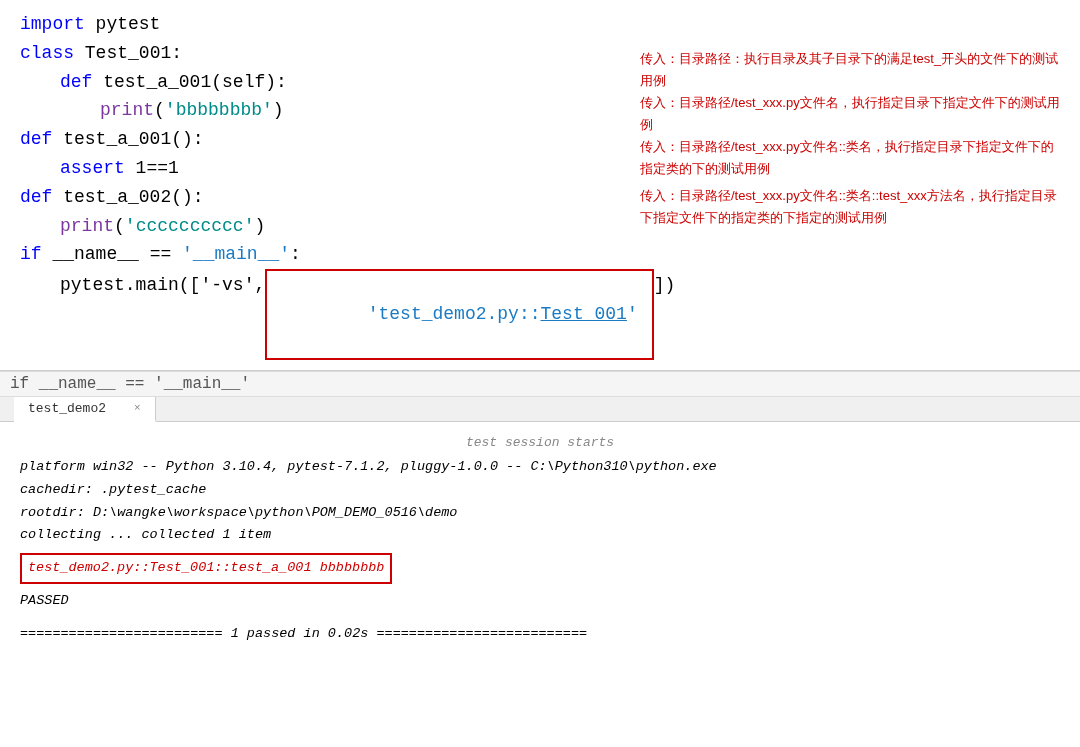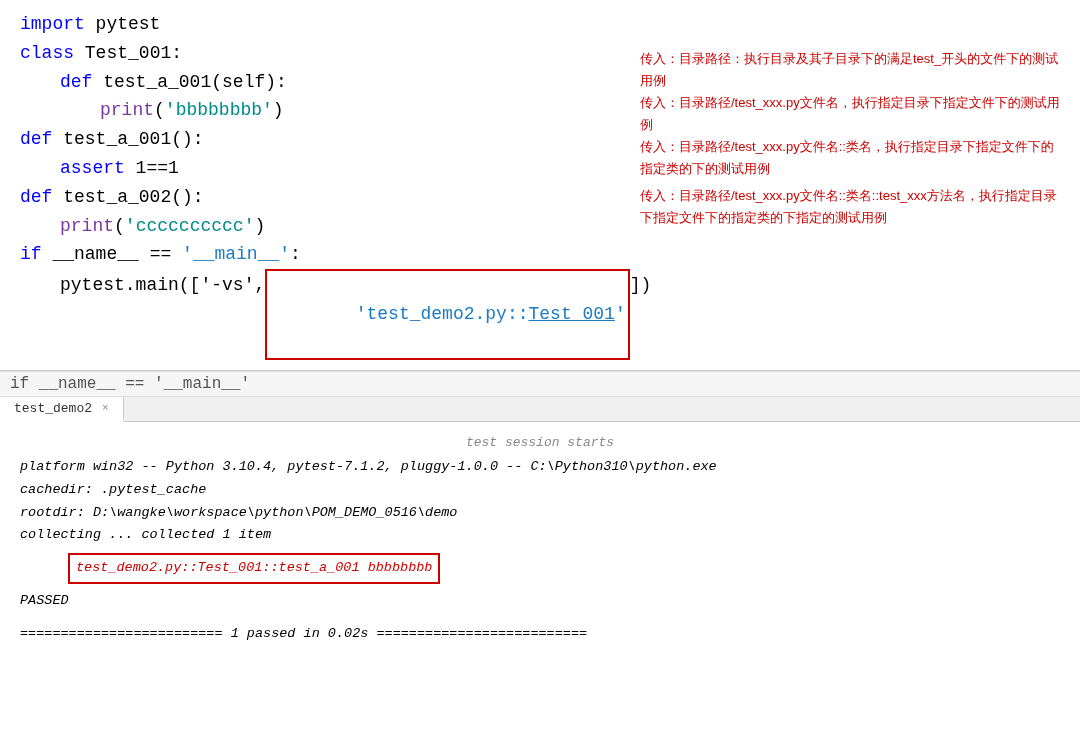--- a/index.html
+++ b/index.html
@@ -71,21 +71,22 @@
     .tab-item {
       padding: 4px 14px;
       font-size: 13px;
       font-family: 'Courier New', Courier, monospace;
       color: #333;
       background: #e8e8e8;
       border-right: 1px solid #ccc;
       cursor: pointer;
       display: flex;
       align-items: center;
-      gap: 6px;
+      gap: 24px;
+      margin-left: 14px;
     }
 
     .tab-item.active {
       background: #fff;
       border-bottom: 2px solid #fff;
       margin-bottom: -1px;
     }
 
     .tab-close {
       font-size: 11px;
@@ -158,21 +159,21 @@
     <div class="code-line">
       <span class="kw-blue">if</span>
       <span class="plain">&nbsp;__name__ == </span>
       <span class="str-blue">'__main__'</span>
       <span class="plain">:</span>
     </div>
 
     <div class="code-line indent1">
       <span class="plain">pytest.main([</span>
       <span class="plain" style="color:#000;">'-vs',</span>
-      <span style="display:inline; border: 2px solid #cc0000; padding:0 2px;">
+      <span style="display:inline; border: 2px solid #cc0000; padding:0 14px;">
         <span class="str-blue">'test_demo2.py::</span><span style="color:#1a7bc4;text-decoration:underline;">Test_001</span><span class="str-blue">'</span>
       </span>
       <span class="plain">])</span>
     </div>
 
   </div>
 
   <div class="annotation-box">
     <div>传入：目录路径：执行目录及其子目录下的满足test_开头的文件下的测试用例</div>
     <div>传入：目录路径/test_xxx.py文件名，执行指定目录下指定文件下的测试用例</div>
@@ -208,21 +209,21 @@
 
   <div class="term-plain">
     <span>rootdir: D:\wangke\workspace\python\POM_DEMO_0516\demo</span>
   </div>
 
   <div class="term-plain">
     <span>collecting ... collected 1 item</span>
   </div>
 
   <div style="margin: 6px 0;">
-    <span style="border: 2px solid #cc0000; display:inline-block; padding: 2px 6px; margin-left: 48px;">
+    <span style="border: 2px solid #cc0000; display:inline-block; padding: 2px 6px;">
       <span class="term-red">test_demo2.py::Test_001::test_a_001 bbbbbbbb</span>
     </span>
   </div>
 
   <div class="term-plain">
     <span>PASSED</span>
   </div>
 
   <div style="margin-top: 10px;" class="term-plain">
     <span>========================= 1 passed in 0.02s ==========================</span>

